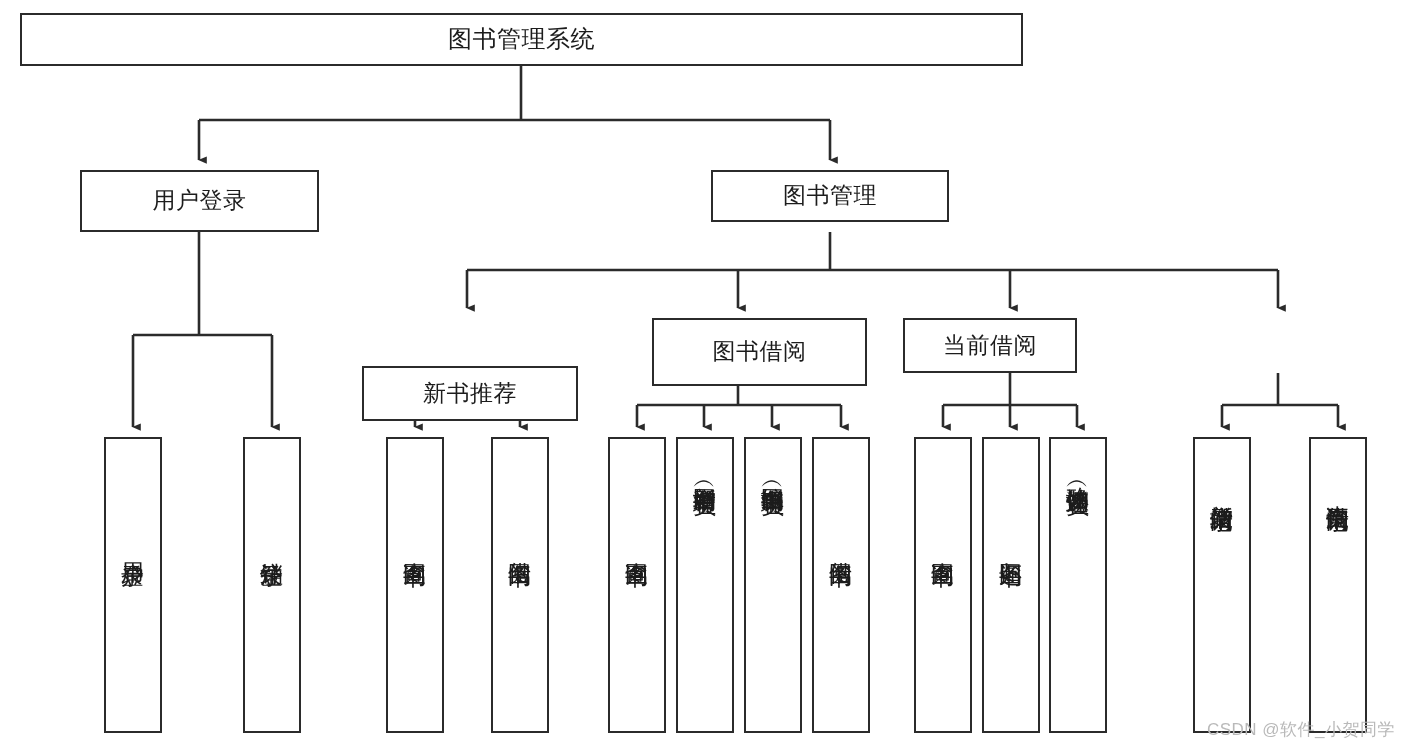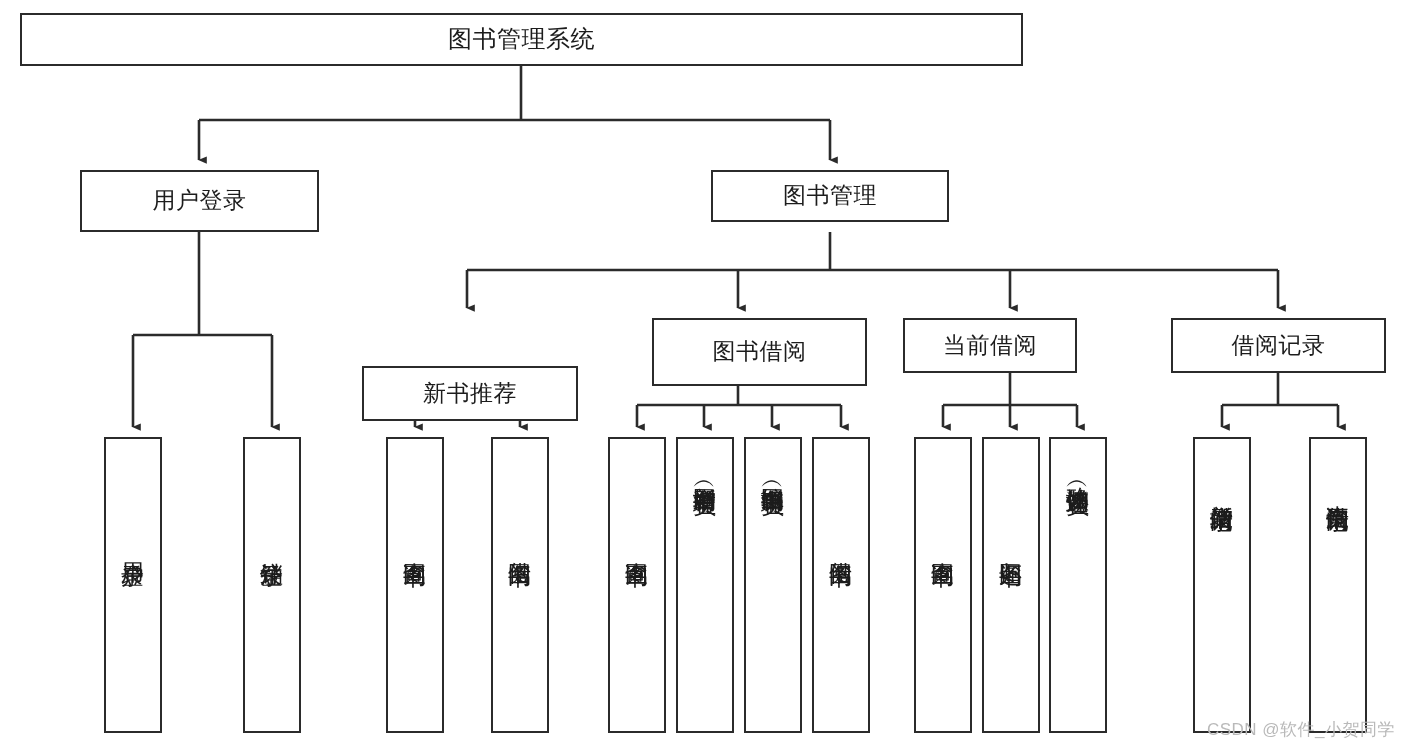--- a/index.html
+++ b/index.html
@@ -168,23 +168,20 @@
   </div>
 
   <div class="node horiz" style="left:633px; top:318px; width:215px; height:68px;margin-left:19px;">
     <span class="node-label">图书借阅</span>
   </div>
 
   <div class="node horiz" style="left:903px; top:318px; width:174px; height:55px;">
     <span class="node-label">当前借阅</span>
   </div>
 
-  <div class="node horiz" style="left:1171px; top:318px; width:215px; height:55px;">
-    <span class="node-label">借阅记录</span>
-  </div>
 
   <div class="node vert mid3" style="left:104px; top:437px; width:58px; height:296px;">
     <span class="node-label">用户登录</span>
   </div>
 
   <div class="node vert mid3" style="left:243px; top:437px; width:58px; height:296px;">
     <span class="node-label">注销登录</span>
   </div>
 
   <div class="node vert mid3" style="left:386px; top:437px; width:58px; height:296px;">

